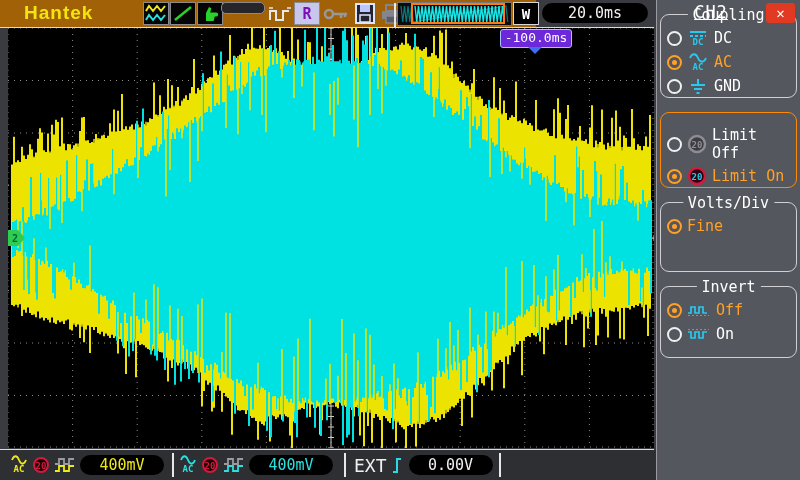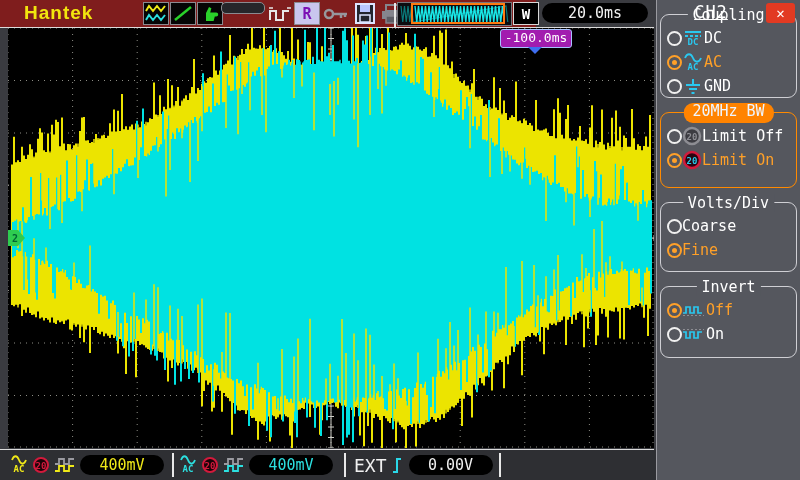--- a/index.html
+++ b/index.html
@@ -2,60 +2,60 @@
 <html><head>
 <meta charset="utf-8">
 <style>
   html,body{margin:0;padding:0;background:#3a3b40;}
   body{width:800px;height:480px;position:relative;overflow:hidden;
        font-family:"DejaVu Sans Mono","Liberation Mono",monospace;
        -webkit-font-smoothing:none;}
   .abs{position:absolute;}
 
   
-  #topbar{left:0;top:0;width:536px;height:27px;background:#7f1d1d;}
+  #topbar{left:0;top:0;width:536px;height:27px;background:#a16207;}
   #logo{left:24px;top:2px;color:#f2e50e;font-family:"Liberation Sans",sans-serif;
         font-weight:bold;font-size:19px;letter-spacing:1px;}
   .tool{background:#050505;border:1px solid #8a8a90;width:24px;height:21px;top:2px;
         display:flex;align-items:center;justify-content:center;}
   #emptyfield{left:221px;top:2px;width:42px;height:10px;border:1px solid #8a8a90;
               border-radius:5px;background:#26262a;}
   #ricon{left:294px;background:#c9c6ee;border:1px solid #8a8a90;color:#7b10b4;
          font-weight:bold;font-size:15px;}
   #wicon{left:513px;background:#000;border:1px solid #d8d8d8;color:#fff;
          font-weight:bold;font-size:14px;}
   #tbpill{left:542px;top:3px;width:106px;height:20px;background:#000;border-radius:10px;
           color:#f0f0f0;font-size:15px;text-align:center;line-height:20px;}
   #preview{left:397px;top:2px;width:113px;height:22px;background:#0c0c10;border:1px solid #77777d;}
   .hline{left:0;width:654px;height:1px;background:#dcdcdc;}
 
   
   #screen{left:8px;top:28px;width:646px;height:420px;background:#000;}
-  #trigmark{left:492px;top:1px;width:70px;height:17px;background:#a21caf;
+  #trigmark{left:492px;top:1px;width:70px;height:17px;background:#6d28d9;
             border:1px solid #a8c2ff;border-radius:3px;color:#fff;font-size:13px;
             text-align:center;line-height:15px;}
   #trigptr{left:520px;top:19px;width:0;height:0;border-left:7px solid transparent;
            border-right:7px solid transparent;border-top:7px solid #3f6ef0;}
 
   
   #panel{left:656px;top:0;width:144px;height:480px;background:#55575e;
          border-left:1px solid #9a9aa0;box-sizing:border-box;color:#fff;}
   #panel-title{left:656px;top:2px;width:110px;text-align:center;color:#fff;
                font-size:17px;letter-spacing:1px;text-decoration:underline;}
   #closebtn{left:766px;top:3px;width:29px;height:20px;background:#e23a22;border-radius:3px;
             color:#fff;font-weight:bold;font-size:14px;text-align:center;line-height:20px;
             cursor:pointer;}
   .section{position:relative;margin:14px 3px 0 3px;border:1px solid #cfcfd4;
            border-radius:9px;padding:9px 2px 18px 4px;}
   .section.bw{border-color:#ff8a00;}
   .sec-label{position:absolute;top:-9px;left:50%;transform:translateX(-50%);
              background:#55575e;padding:0 5px;font-size:15px;white-space:nowrap;color:#fff;}
   .sec-label.pill{background:#ff8300;border-radius:9px;color:#eef5ff;padding:0 9px;
                   font-size:15px;line-height:17px;top:-10px;}
-  .menu-row{display:flex;align-items:center;margin:4px 2px;font-size:15px;
+  .menu-row{display:flex;align-items:center;gap:5px;margin:4px 2px;font-size:15px;
             color:#fff;cursor:pointer;min-height:20px;}
   .menu-row.sel{color:#ffa028;}
   .radio{width:11px;height:11px;border:2px solid #f0f0f0;border-radius:50%;flex:0 0 auto;
          position:relative;}
   .sel .radio{border-color:#ffa028;}
   .sel .radio::after{content:"";position:absolute;left:3px;top:3px;width:5px;height:5px;
          border-radius:50%;background:#ffa028;}
   .grid2{display:grid;grid-template-columns:60px 1fr;}
   .grid2 .menu-row{margin:3px 0;}
 
@@ -196,21 +196,20 @@
                 <line x1="4" y1="7" x2="18" y2="7" stroke="#29c8f0" stroke-width="2"></line>
                 <line x1="7" y1="11" x2="15" y2="11" stroke="#29c8f0" stroke-width="2"></line>
                 <line x1="9.5" y1="15" x2="12.5" y2="15" stroke="#29c8f0" stroke-width="2"></line>
               </svg>
             </span>
             <span>GND</span>
           </div>
         </div>
       </div>
       <div class="section bw" style="height: 76px; box-sizing: border-box;">
-        <div class="sec-label pill">20MHz BW</div>
         <div>
           <div class="menu-row">
             <span class="radio"></span>
             <span style="display: inline-flex;">
               <svg width="20" height="20">
                 <circle cx="10" cy="10" r="8" fill="#3c3c42" stroke="#8d8d93" stroke-width="2.5"></circle>
                 <text x="10" y="13.5" text-anchor="middle" font-size="9" font-weight="bold" fill="#8d8d93">20</text>
               </svg>
             </span>
             <span>Limit Off</span>
@@ -223,24 +222,20 @@
                 <text x="10" y="13.5" text-anchor="middle" font-size="9" font-weight="bold" fill="#27c8e8">20</text>
               </svg>
             </span>
             <span>Limit On</span>
           </div>
         </div>
       </div>
       <div class="section" style="height: 70px; box-sizing: border-box;">
         <div class="sec-label">Volts/Div</div>
         <div>
-          <div class="menu-row">
-            <span class="radio"></span>
-            <span>Coarse</span>
-          </div>
           <div class="menu-row sel">
             <span class="radio"></span>
             <span>Fine</span>
           </div>
         </div>
       </div>
       <div class="section" style="height: 72px; box-sizing: border-box;">
         <div class="sec-label">Invert</div>
         <div>
           <div class="menu-row sel">

